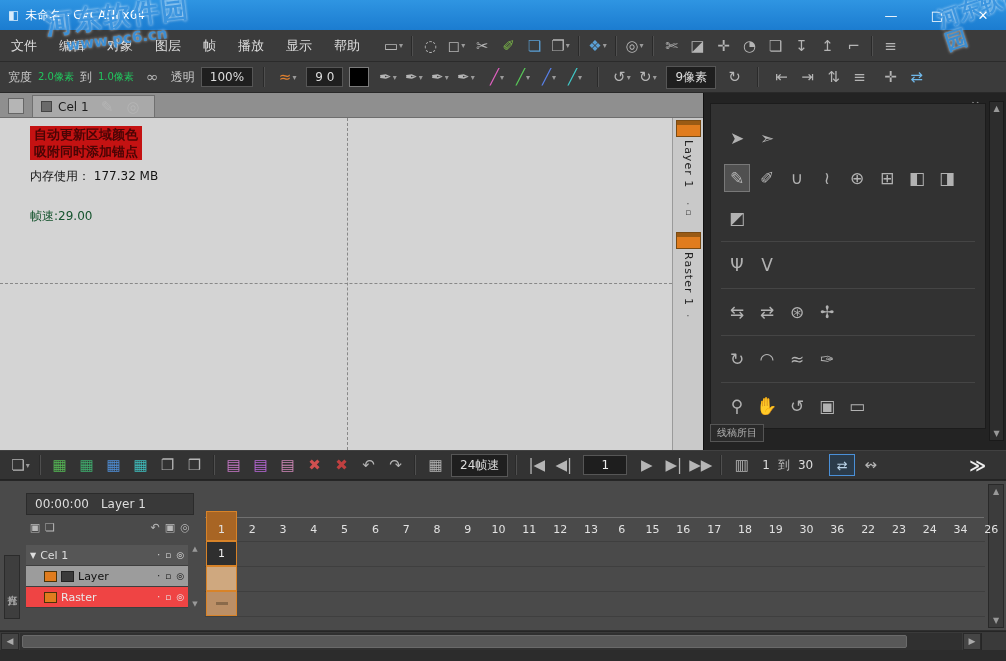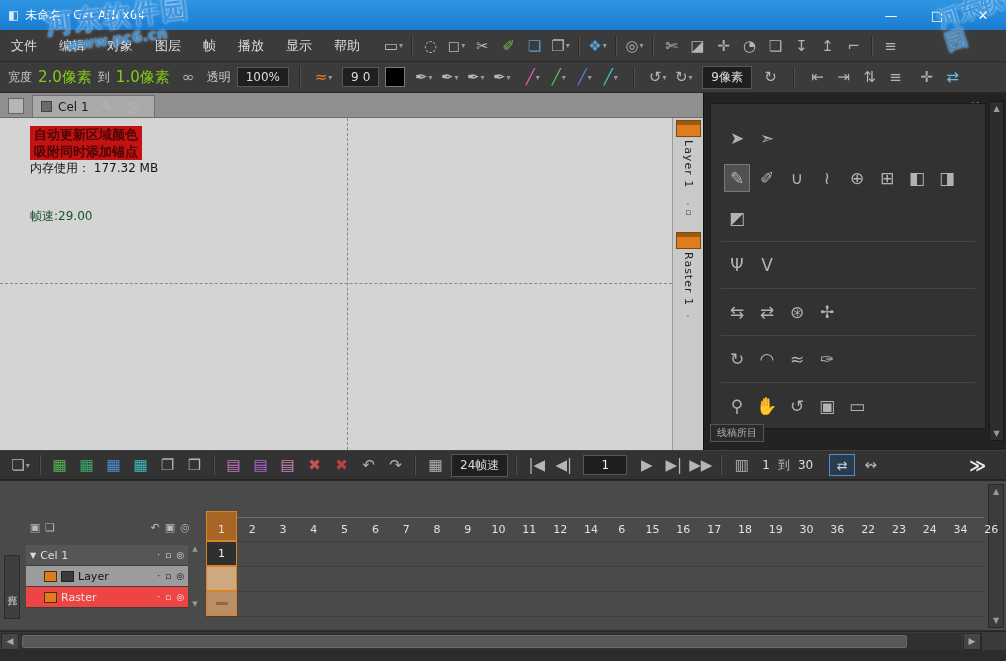--- a/index.html
+++ b/index.html
@@ -21,42 +21,42 @@
   .menu-icons{display:flex;align-items:center;margin-left:10px;gap:1px;}
   .icon-btn{display:inline-flex;align-items:center;justify-content:center;min-width:25px;height:24px;
     color:#b5b5b5;font-size:15px;position:relative;}
   .dd{font-size:8px;color:#9a9a9a;margin-left:1px;font-style:normal;}
   .vsep{width:2px;height:20px;border-left:1px solid #2a2a2a;border-right:1px solid #4f4f4f;margin:0 4px;display:inline-block;}
 
   
   .toolbar2{position:absolute;left:0;top:62px;width:1006px;height:31px;background:#3b3b3b;
     border-bottom:1px solid #292929;display:flex;align-items:center;padding-left:8px;gap:6px;}
   .tb-label{color:#c8c8c8;font-size:12px;white-space:nowrap;}
-  .tb-value{color:#84cc16;font-size:15px;white-space:nowrap;text-align:center;}
+  .tb-value{color:#22c55e;font-size:10px;white-space:nowrap;text-align:center;}
   .value-box{background:#1f1f1f;border:1px solid #565656;color:#ddd;font-size:12px;padding:2px 8px;
     display:inline-flex;align-items:center;gap:4px;white-space:nowrap;}
   .color-swatch{width:20px;height:20px;background:#000;border:1px solid #7a7a7a;}
   .icon-row{display:flex;align-items:center;gap:1px;}
 
   
   .canvas-wrap{position:absolute;left:0;top:93px;width:703px;height:357px;background:#8f8f8f;}
   .cel-tabbar{position:absolute;left:0;top:0;width:703px;height:25px;background:#8f8f8f;
     border-bottom:1px solid #6e6e6e;display:flex;align-items:flex-end;}
   .cel-corner{width:16px;height:16px;background:#b5b5b5;border:1px solid #666;margin:0 8px 3px 8px;}
   .cel-tab{height:22px;background:#a9a9a9;border:1px solid #707070;border-bottom:none;display:flex;
     align-items:center;padding:0 8px;gap:6px;color:#1d1d1d;font-size:12px;}
   .cel-tab .mini{font-size:11px;color:#333;}
   .cel-swatch{width:11px;height:11px;background:#6a6a6a;border:1px solid #444;}
   .canvas{position:absolute;left:0;top:25px;width:672px;height:388px;background:#d4d4d4;}
   .guide-v{position:absolute;left:347px;top:0;height:332px;border-left:1px dashed #888;}
   .guide-h{position:absolute;left:0;top:165px;width:672px;border-top:1px dashed #888;}
   .notice{position:absolute;left:30px;top:8px;}
   .notice div{background:#c41212;color:#4a0505;font-weight:bold;font-size:13px;padding:0 4px;
     line-height:17px;width:fit-content;}
-  .mem{position:absolute;left:30px;top:42px;color:#141414;font-size:12px;}
+  .mem{position:absolute;left:30px;top:50px;color:#141414;font-size:12px;}
   .fps{position:absolute;left:30px;top:90px;color:#14532d;font-size:12px;}
 
   
   .layer-strip{position:absolute;left:672px;top:25px;width:31px;height:332px;background:#c9c9c9;border-left:1px solid #9a9a9a;}
   .strip-item{display:flex;flex-direction:column;align-items:center;}
   .strip-item.second{margin-top:14px;}
   .strip-swatch{width:25px;height:17px;margin-top:2px;border:1px solid #7a4a12;
     background:linear-gradient(#9a5a14 0 4px,#e07c1e 4px);}
   .strip-name{writing-mode:vertical-rl;font-size:11px;color:#222;height:60px;margin-top:3px;letter-spacing:1px;}
   .strip-dot{font-size:9px;color:#444;line-height:8px;}
@@ -380,20 +380,24 @@
   <span class="loop-btn">⇄</span>
   <div class="pb-group">
       <span class="icon-btn">↭</span>
     </div>
   <span class="ffwd">≫</span>
 </div>
 
 <div class="timeline">
   <div class="tl-side-tab">打光台</div>
 
+  <div class="tl-header">
+    <span>00:00:00</span>
+    <span>Layer 1</span>
+  </div>
 
   <div class="tl-icons">
     <span class="icon-row">
         <span class="icon-btn">▣</span>
         <span class="icon-btn">❏</span>
       </span>
     <span class="spacer"></span>
     <span class="icon-row">
         <span class="icon-btn">↶</span>
         <span class="icon-btn">▣</span>
@@ -447,21 +451,21 @@
       <span class="frame-num">3</span>
       <span class="frame-num">4</span>
       <span class="frame-num">5</span>
       <span class="frame-num">6</span>
       <span class="frame-num">7</span>
       <span class="frame-num">8</span>
       <span class="frame-num">9</span>
       <span class="frame-num">10</span>
       <span class="frame-num">11</span>
       <span class="frame-num">12</span>
-      <span class="frame-num">14</span>
+      <span class="frame-num">13</span>
       <span class="frame-num">6</span>
       <span class="frame-num">15</span>
       <span class="frame-num">16</span>
       <span class="frame-num">17</span>
       <span class="frame-num">18</span>
       <span class="frame-num">19</span>
       <span class="frame-num">30</span>
       <span class="frame-num">36</span>
       <span class="frame-num">22</span>
       <span class="frame-num">23</span>

